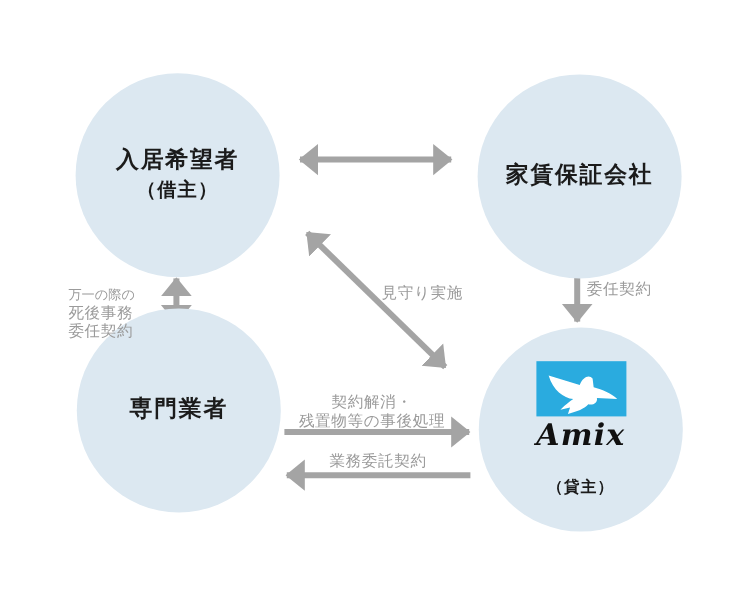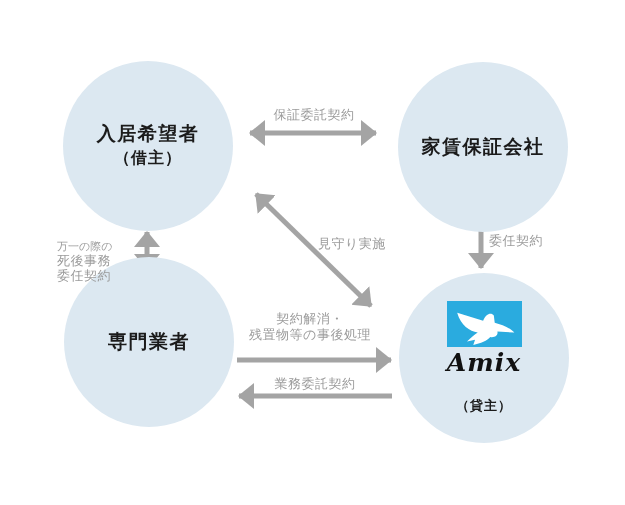--- a/index.html
+++ b/index.html
@@ -60,32 +60,31 @@
         <path fill="#ffffff" d="M8,11 L37,20 C40,12 46,10 49,14 L50,22
                  C58,24 67,28 72,33 L53,32 C54,36 50,39 45,38
                  C42,42 34,45 26,47 L28,41 L19,43
                  C24,38 28,35 31,33 C22,32 12,25 8,11 Z"></path>
       </svg>
     </div>
     <div class="brand-name">Amix</div>
     <div class="brand-sub">（貸主）</div>
   </div>
 
-  <div class="glabel" style="left:247px;top:107px;width:134px;text-align:center">保証委託契約</div>
 
   <div class="glabel" style="left:57px;top:226px">
     <div class="small-line">万一の際の</div>
     <div>死後事務</div>
     <div>委任契約</div>
   </div>
 
   <div class="glabel" style="left:318px;top:236px">見守り実施</div>
 
   <div class="glabel" style="left:489px;top:233px">委任契約</div>
 
-  <div class="glabel" style="left:228px;top:311px;width:164px;text-align:center;line-height:16px">
+  <div class="glabel" style="left:228px;top:327px;width:164px;text-align:center;line-height:16px">
     <div>契約解消・</div>
     <div>残置物等の事後処理</div>
   </div>
 
   <div class="glabel" style="left:237px;top:376px;width:156px;text-align:center">業務委託契約</div>
 
 </div>
 
 </body></html>

